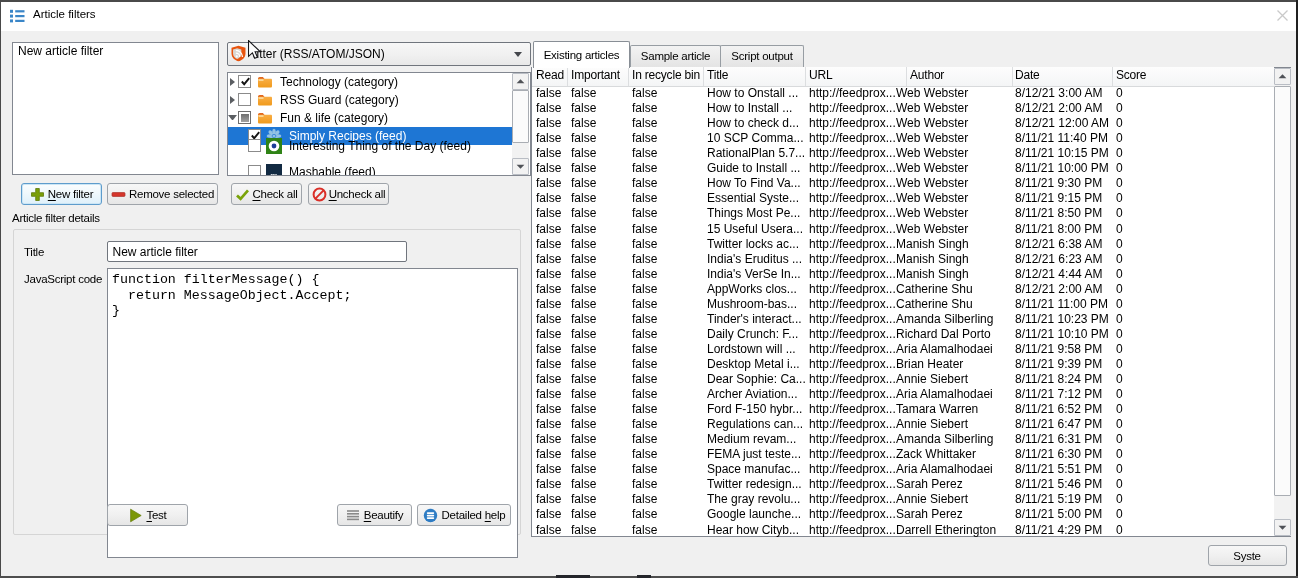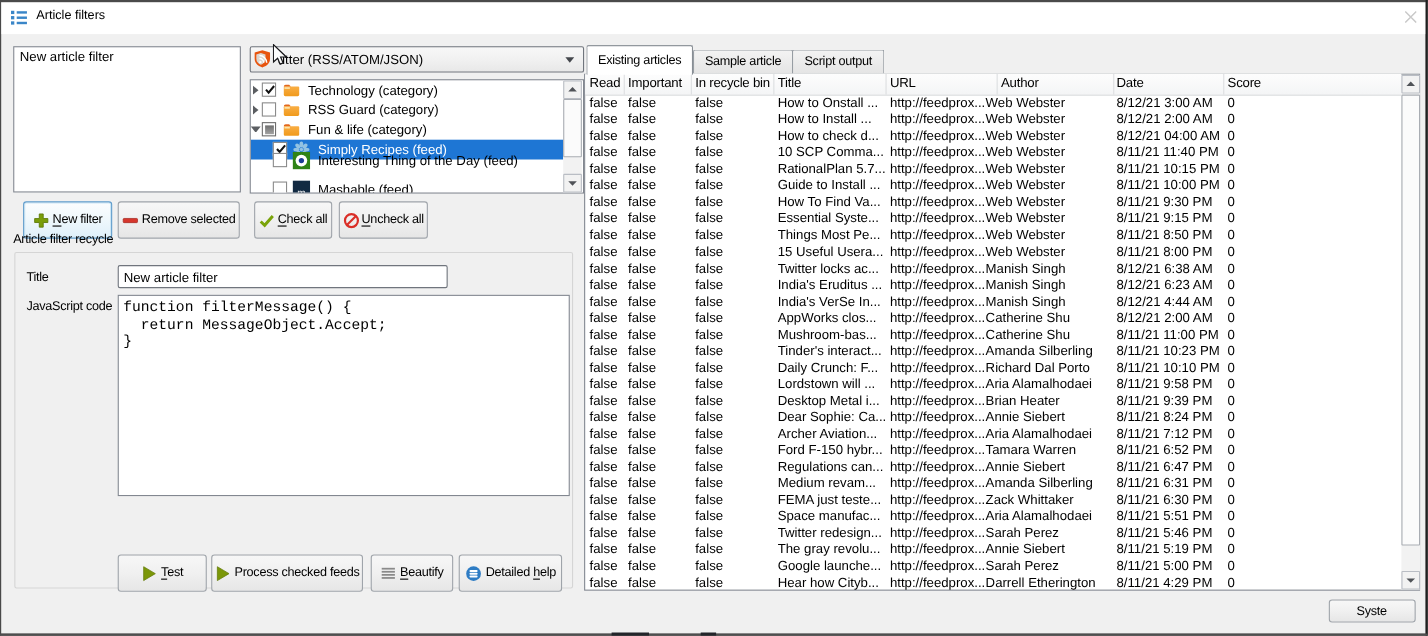--- a/index.html
+++ b/index.html
@@ -21,22 +21,22 @@
 .chk { width:13px; height:13px; background:#fff; border:1px solid #8b8b8b; position:relative; flex:none; }
 .exp-r { width:5px; height:0; border-top:4px solid transparent; border-bottom:4px solid transparent; border-left:5px solid #5b5e62; flex:none; }
 .exp-d { width:9px; height:5px; border-left:4.5px solid transparent; border-right:4.5px solid transparent; border-top:5px solid #5b5e62; flex:none; }
 .ico { margin-left:6px; flex:none; }
 .ico2 { margin-left:5px; flex:none; }
 .t-txt { margin-left:7px; white-space:nowrap; }
 #groupbox { position:absolute; left:12px; top:228px; width:508px; height:306px; border:1px solid #d5d5d5; border-radius:2px; }
 #details-label { position:absolute; left:11px; top:211px; }
 .flabel { position:absolute; white-space:nowrap; }
 #title-input { position:absolute; left:105.5px; top:240px; width:300px; height:21px; background:#fff; border:1px solid #70757d; border-radius:2px; padding:3px 0 0 5px; }
-#code-box { position:absolute; left:106px; top:267px; width:411px; height:183px; background:#fff; border:1px solid #828790; font-family:"Liberation Mono", monospace; font-size:13.3px; line-height:15.5px; padding:3px 0 0 4px; white-space:pre; }
-.btn { position:absolute; height:34px; background:linear-gradient(#f7f7f7,#f0f0f0 50%,#e6e6e6); border:1px solid #9fa4aa; border-radius:3px; display:flex; align-items:center; justify-content:center; font-size:11.5px; letter-spacing:-0.25px; white-space:nowrap; }
+#code-box { position:absolute; left:106px; top:267px; width:411px; height:290px; background:#fff; border:1px solid #828790; font-family:"Liberation Mono", monospace; font-size:13.3px; line-height:15.5px; padding:3px 0 0 4px; white-space:pre; }
+.btn { position:absolute; height:22px; background:linear-gradient(#f7f7f7,#f0f0f0 50%,#e6e6e6); border:1px solid #9fa4aa; border-radius:3px; display:flex; align-items:center; justify-content:center; font-size:11.5px; letter-spacing:-0.25px; white-space:nowrap; }
 .btn u { text-decoration:underline; text-underline-offset:1.5px; }
 .btn-focus { background:linear-gradient(#fbfdfe,#f0f8fc 45%,#dff0fa); border:1px solid #5e9ccc; box-shadow:0 0 0 1px #cce6f5 inset; }
 #tab-active { position:absolute; left:532px; top:40px; width:97px; height:26.5px; background:#fff; border:1px solid #888e95; border-bottom:none; border-radius:2px 2px 0 0; text-align:center; padding-top:7px; z-index:5; }
 .tab { position:absolute; top:44px; height:21.5px; background:linear-gradient(#f3f3f3,#eaeaea 60%,#e4e4e4); border:1px solid #979da3; border-bottom:none; border-radius:2px 2px 0 0; text-align:center; padding-top:4px; }
 #tab2 { left:629px; width:91px; }
 #tab3 { left:719px; width:84px; }
 #tablebox { position:absolute; left:530px; top:65.5px; width:760px; height:470.5px; background:#fff; border:1px solid #828790; }
 #thead { position:absolute; left:531px; top:66px; width:742px; height:19.5px; background:linear-gradient(#fdfdfd,#f4f5f6); border-bottom:1px solid #d8dadc; font-size:12px; letter-spacing:-0.2px; }
 #thead span { position:absolute; top:0.5px; }
 .hsep { position:absolute; top:66px; width:1px; height:19px; background:#dcdee0; }
@@ -211,40 +211,34 @@
   <span><u>C</u>heck all</span>
 </div>
 <div class="btn" style="left:307px;top:182px;width:81px;">
   <svg width="15" height="15" viewBox="0 0 15 15" style="margin-right:2px">
         <circle cx="7.5" cy="7.5" r="5.9" fill="none" stroke="#da2f28" stroke-width="2"></circle>
         <path d="M3.4 11.6 L11.6 3.4" stroke="#da2f28" stroke-width="2"></path>
       </svg>
   <span><u>U</u>ncheck all</span>
 </div>
 
-<div id="details-label" class="ui">Article filter recycle</div>
+<div id="details-label" class="ui">Article filter details</div>
 <div id="groupbox"></div>
 <div class="flabel ui" style="left:23px;top:244.5px">Title</div>
 <div id="title-input">New article filter</div>
 <div class="flabel ui" style="left:23px;top:271.5px">JavaScript code</div>
 <div id="code-box">function filterMessage() {
   return MessageObject.Accept;
 }</div>
 
 <div class="btn" style="left:106px;top:503px;width:81px;">
   <svg width="15" height="15" viewBox="0 0 15 15" style="margin-right:3px">
         <path d="M2.6 1.2 L13.2 7.5 L2.6 13.8 Z" fill="#7b9708" stroke="#647c08" stroke-width="0.7"></path>
       </svg>
   <span><u>T</u>est</span>
-</div>
-<div class="btn" style="left:191px;top:503px;width:138px;">
-  <svg width="15" height="15" viewBox="0 0 15 15" style="margin-right:3px">
-        <path d="M2.6 1.2 L13.2 7.5 L2.6 13.8 Z" fill="#7b9708" stroke="#647c08" stroke-width="0.7"></path>
-      </svg>
-  <span>Process checked feeds</span>
 </div>
 <div class="btn" style="left:336px;top:503px;width:75px;">
   <svg width="14" height="14" viewBox="0 0 14 14" style="margin-right:4px">
         <g fill="#8a8a8a">
           <rect x="1" y="2.2" width="12" height="1.6"></rect>
           <rect x="1" y="5" width="12" height="1.6"></rect>
           <rect x="1" y="7.8" width="12" height="1.6"></rect>
           <rect x="1" y="10.6" width="12" height="1.6"></rect>
         </g>
       </svg>
@@ -303,21 +297,21 @@
       <span class="c-date">8/12/21 2:00 AM</span>
       <span class="c-score">0</span>
     </div>
 <div class="trow" style="top:115.1px">
       <span class="c-read">false</span>
       <span class="c-imp">false</span>
       <span class="c-bin">false</span>
       <span class="c-title">How to check d...</span>
       <span class="c-url">http://feedprox...</span>
       <span class="c-auth">Web Webster</span>
-      <span class="c-date">8/12/21 04:00 AM</span>
+      <span class="c-date">8/12/21 12:00 AM</span>
       <span class="c-score">0</span>
     </div>
 <div class="trow" style="top:130.2px">
       <span class="c-read">false</span>
       <span class="c-imp">false</span>
       <span class="c-bin">false</span>
       <span class="c-title">10 SCP Comma...</span>
       <span class="c-url">http://feedprox...</span>
       <span class="c-auth">Web Webster</span>
       <span class="c-date">8/11/21 11:40 PM</span>

